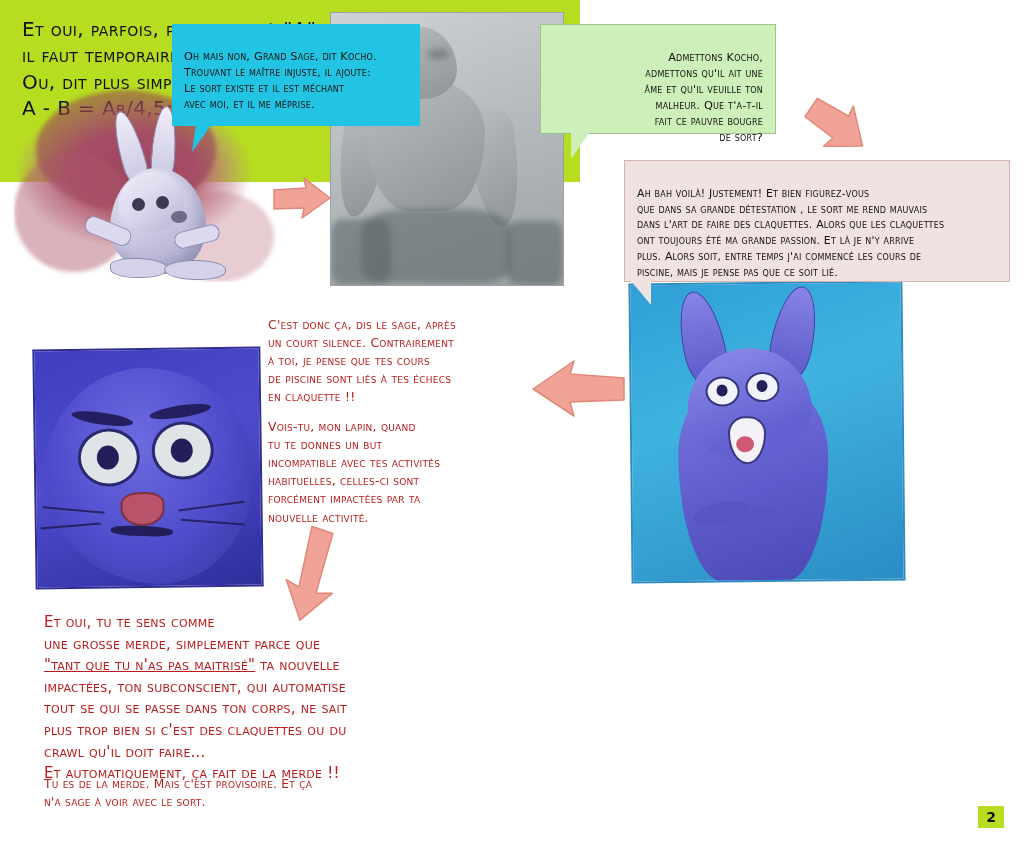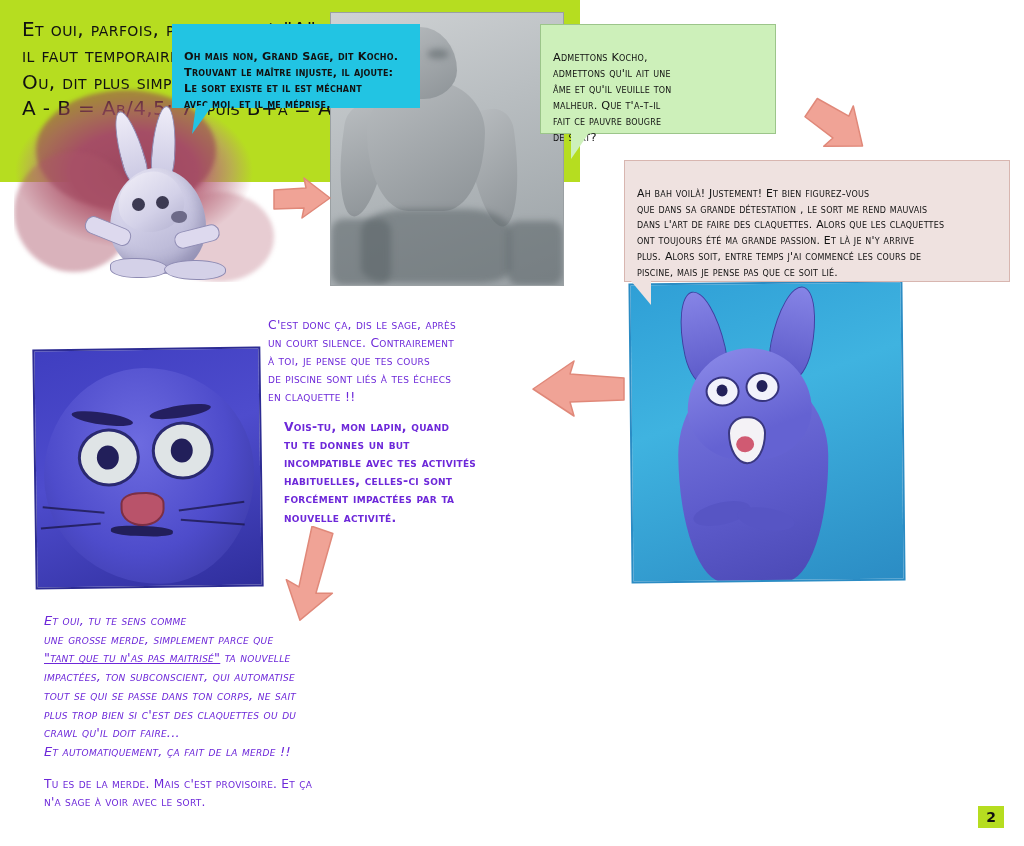--- a/index.html
+++ b/index.html
@@ -255,35 +255,35 @@
     font-variant: small-caps;
     color: #111;
     white-space: pre-line;
   }
   .bubble .tail {
     position: absolute;
     width: 0; height: 0;
   }
 
   #bubble-kocho-1 {
-    left: 172px; top: 24px; width: 248px; height: 84px;
+    left: 172px; top: 24px; width: 248px; height: 102px;
     background: #22c4e3;
-    font-weight: bold;
   }
   #bubble-kocho-1 .tail {
     left: 22px; bottom: -26px;
     border-left: 16px solid #22c4e3;
     border-bottom: 28px solid transparent;
     transform: skewX(-8deg);
   }
 
   #bubble-sage-green {
     left: 540px; top: 24px; width: 236px; height: 110px;
     background: #cdf0ba;
     border: 1px solid #9cc58a;
+    text-align: right;
   }
   #bubble-sage-green .tail {
     left: 30px; bottom: -26px;
     border-left: 18px solid #cdf0ba;
     border-bottom: 26px solid transparent;
   }
 
   #bubble-kocho-2 {
     left: 624px; top: 160px; width: 386px; height: 122px;
     background: #efe2e0;
@@ -296,40 +296,38 @@
     border-left: 20px solid #efe2e0;
     border-bottom: 24px solid transparent;
     transform: scaleX(-1);
   }
 
   
   .narration {
     position: absolute;
     font-family: "DejaVu Sans", sans-serif;
     font-variant: small-caps;
-    color: #6d28d9;
+    color: #b91c1c;
     white-space: pre-line;
     letter-spacing: 0.25px;
   }
   #text-sage-reply {
     left: 268px; top: 316px; width: 252px;
     font-size: 12.4px;
     line-height: 1.46;
   }
   #text-sage-reply2 {
-    left: 284px; top: 418px; width: 252px;
+    left: 268px; top: 418px; width: 252px;
     font-size: 12.4px;
     line-height: 1.46;
-    font-weight: bold;
   }
   #text-conclusion-1 {
     left: 44px; top: 612px; width: 378px;
-    font-size: 13px;
+    font-size: 15px;
     line-height: 1.44;
-    font-style: italic;
   }
   #text-conclusion-1 .ul { text-decoration: underline; }
   #text-conclusion-2 {
     left: 44px; top: 776px; width: 378px;
     font-size: 12.2px;
     line-height: 1.44;
   }
 
   
   #box-formula {

